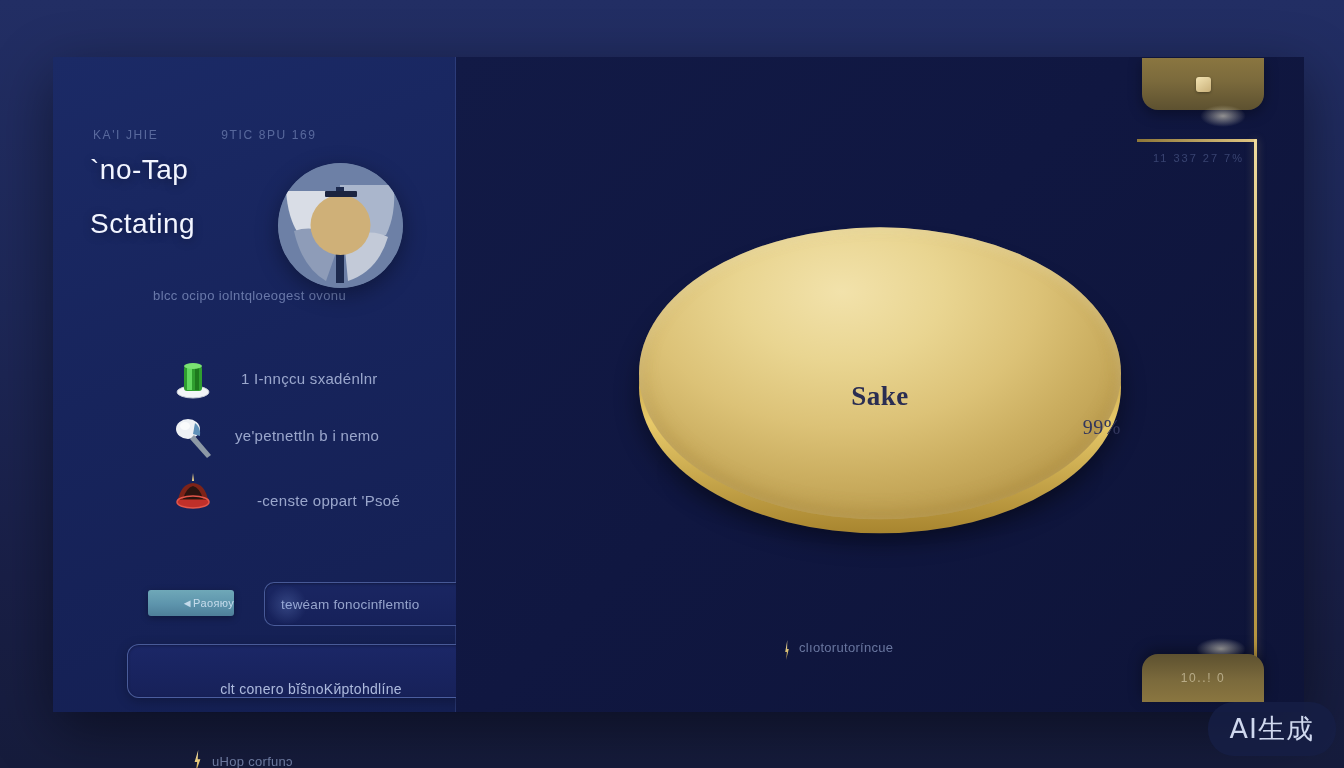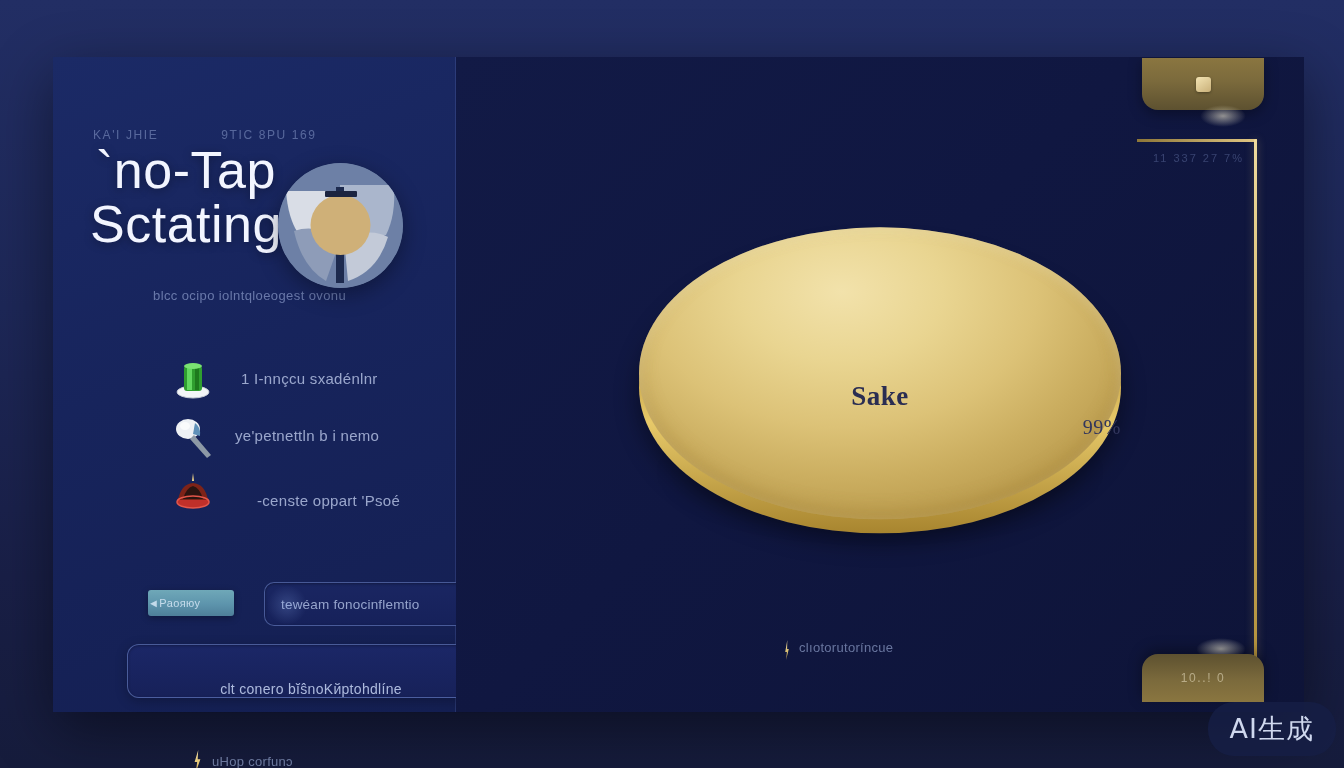--- a/index.html
+++ b/index.html
@@ -42,26 +42,25 @@
   .kicker{
     position:absolute; left:40px; top:23px;
     font-size:12px; letter-spacing:1.6px;
     color:rgba(175,192,235,.42);
     white-space:nowrap;
   }
   .kicker .k2{ margin-left:58px; }
 
   .title{
     position:absolute; left:37px; top:38px;
-    font-size:52px; line-height:54px;
+    font-size:28px; line-height:54px;
     font-weight:400; color:#f2f5ff;
     letter-spacing:.5px;
     text-shadow:0 2px 10px rgba(0,0,0,.35);
     white-space:pre-line;
-    text-align:center;
   }
   .subtitle{
     position:absolute; left:100px; top:183px;
     font-size:13px; color:rgba(178,196,238,.52);
     letter-spacing:.4px; white-space:nowrap;
   }
 
   .avatar{
     position:absolute; left:225px; top:58px;
     width:125px; height:125px; border-radius:50%;
@@ -85,21 +84,21 @@
     letter-spacing:.3px; white-space:nowrap;
   }
   .feature:nth-child(2) .f-label{ position:relative; left:-6px; }
   .feature:nth-child(3) .f-label{ position:relative; left:16px; top:8px; }
 
   
   .pill{
     position:absolute; left:95px; top:485px;
     width:86px; height:26px; border-radius:3px;
     background:linear-gradient(180deg,#6fa8b8 0%,#5d94ac 55%,#4e7f99 100%);
-    display:flex; align-items:center; justify-content:flex-start;
+    display:flex; align-items:center; justify-content:flex-end;
     box-shadow:0 2px 7px rgba(0,0,0,.3);
   }
   .pill span{
     font-size:11px; color:rgba(225,238,252,.78);
     letter-spacing:.3px;
   }
 
   
   .field{
     position:absolute; left:211px; top:477px;

